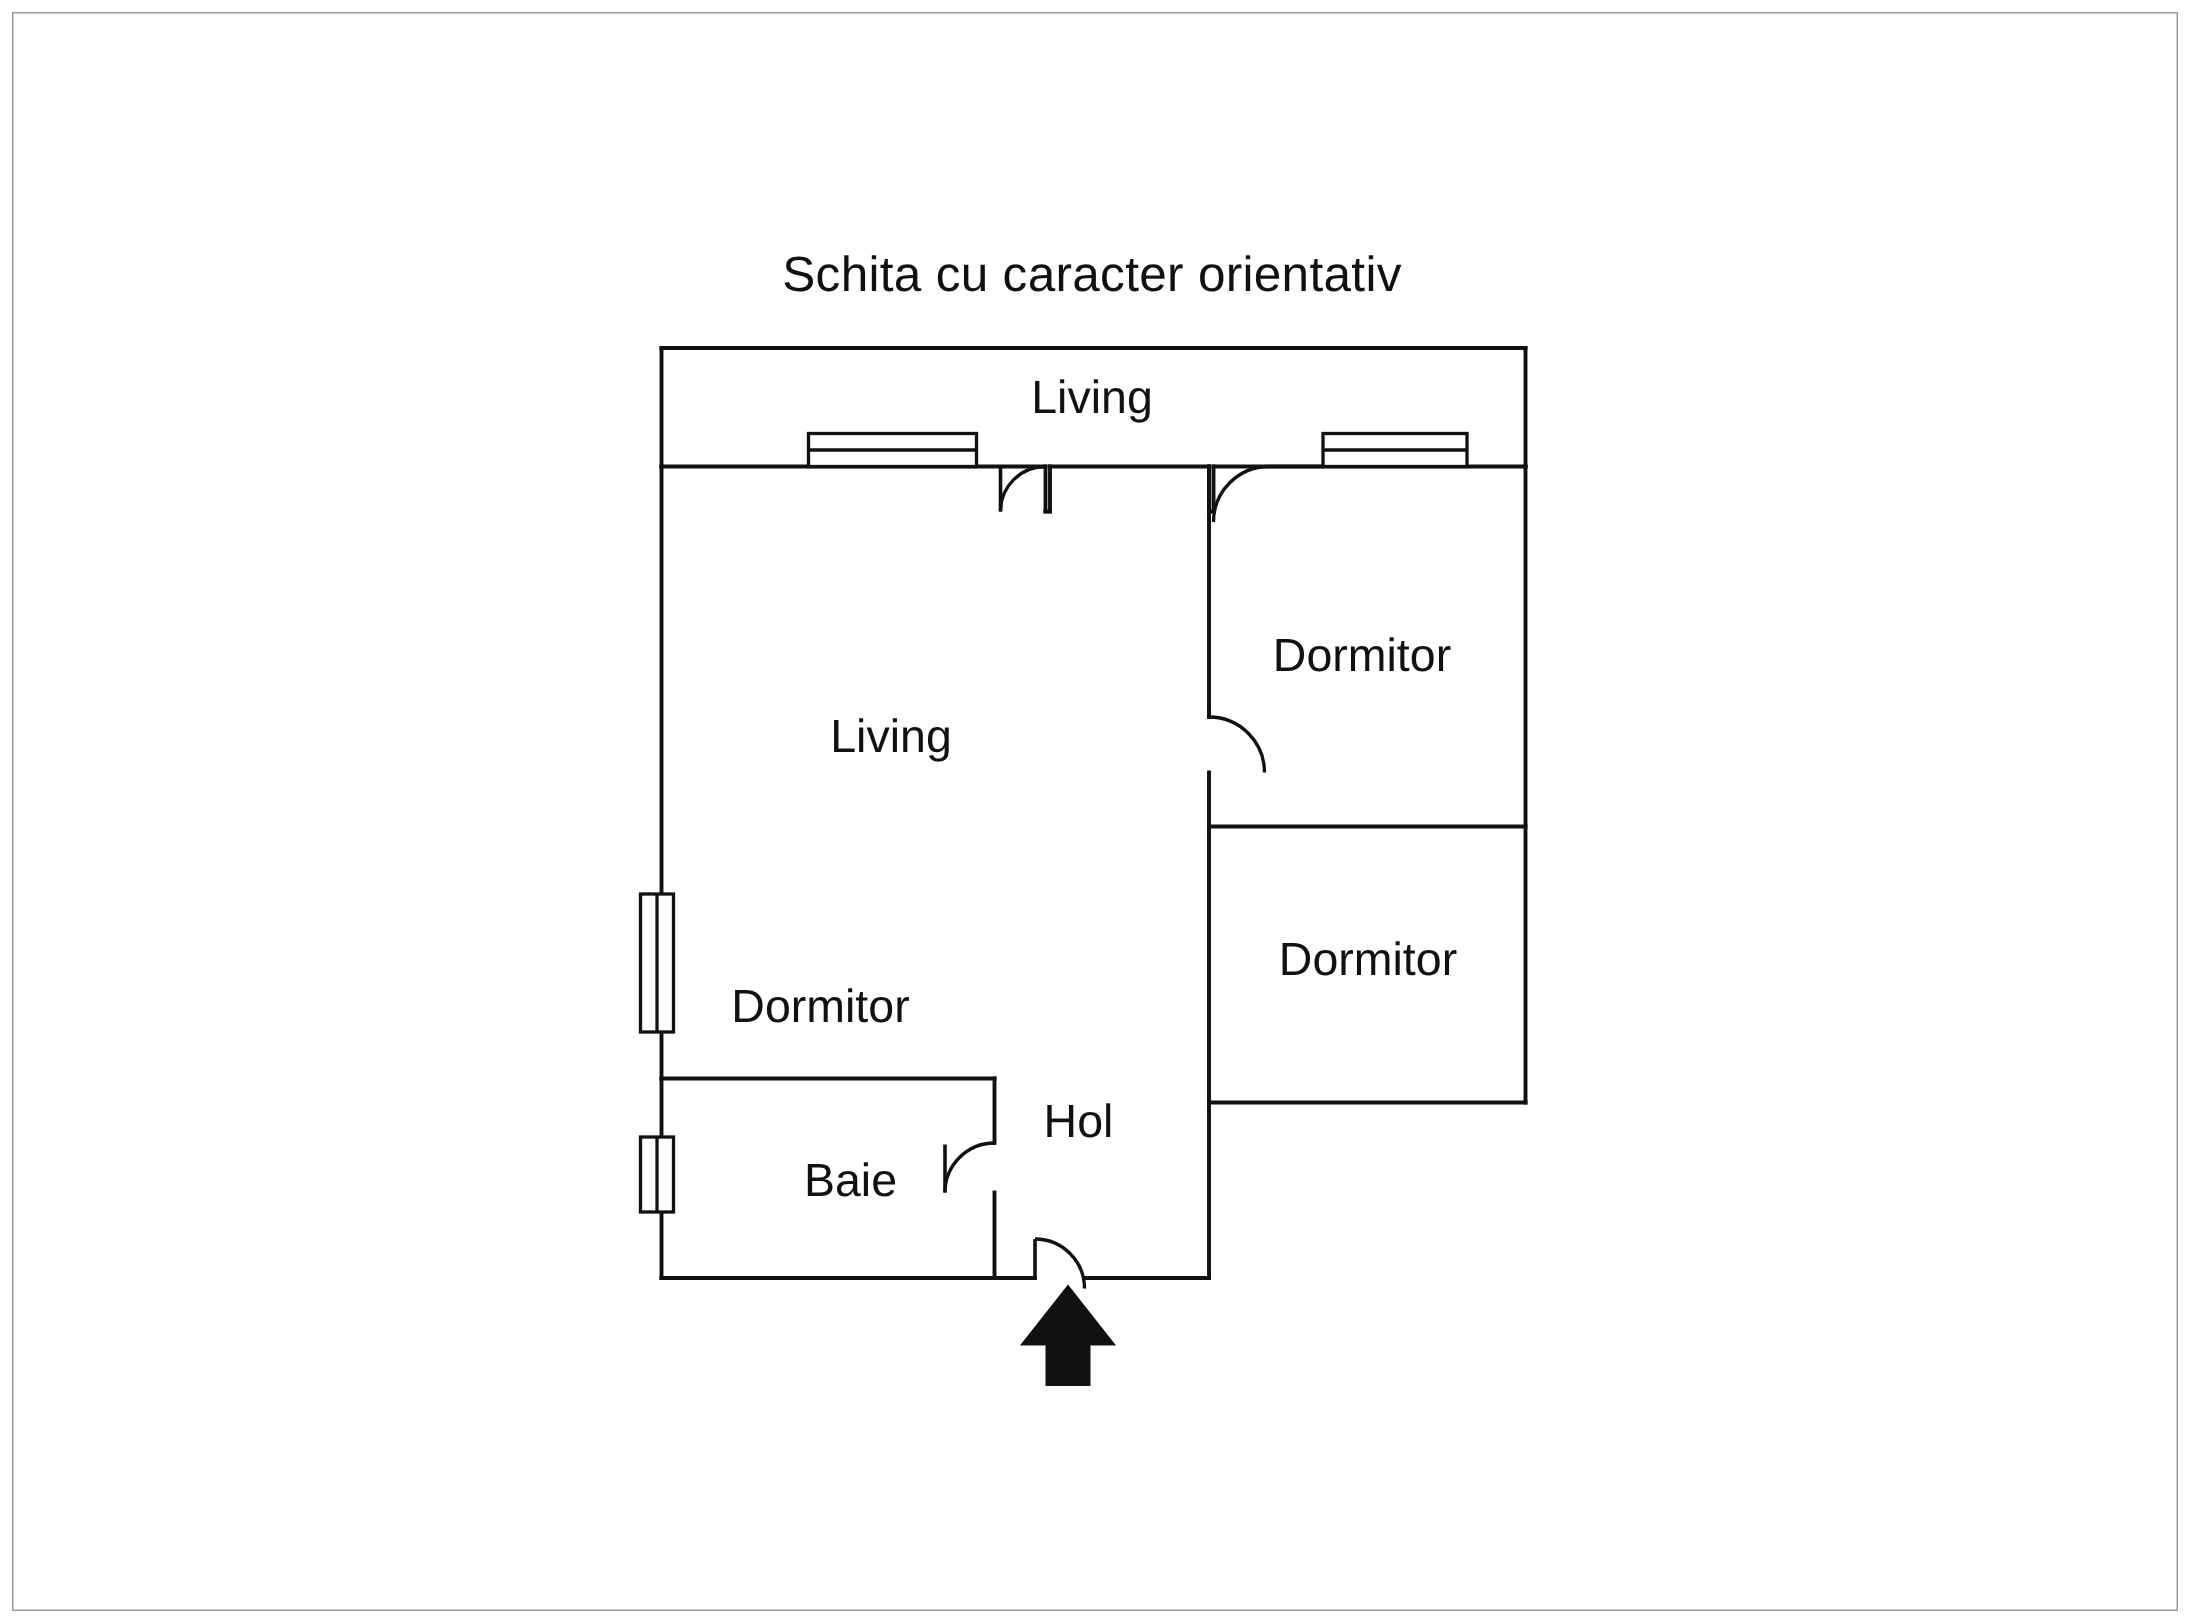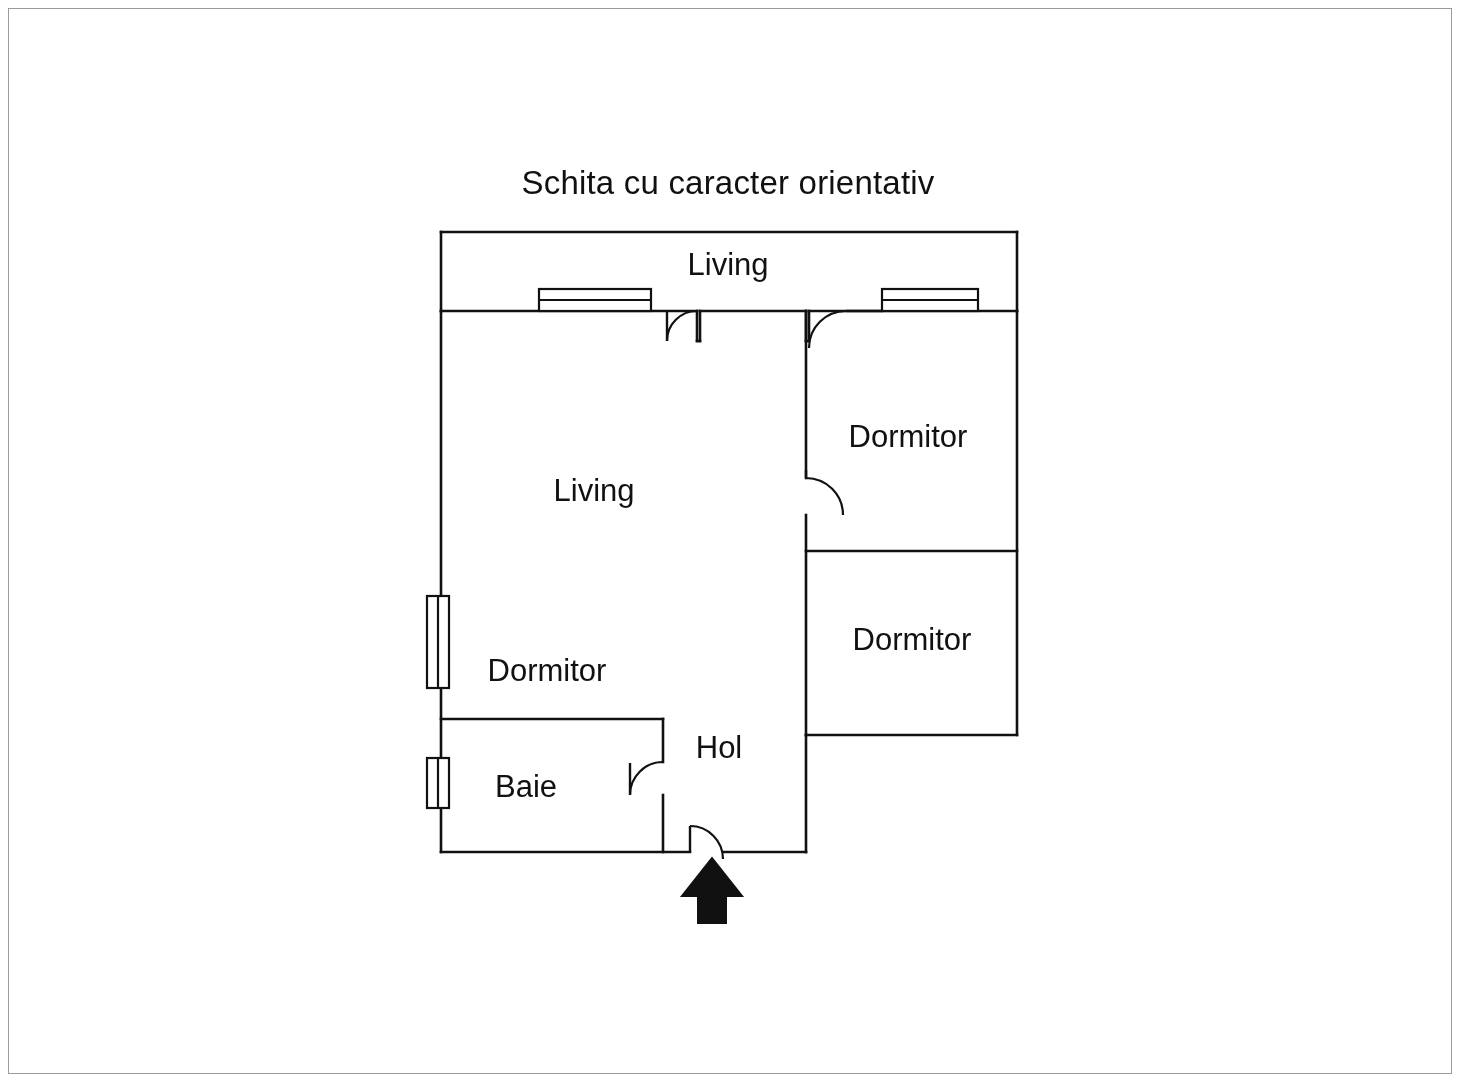--- a/index.html
+++ b/index.html
@@ -121,15 +121,15 @@
     </g>
   </svg>
 
   <div class="label" id="plan-title" style="left:728px; top:183px;">Schita cu caracter orientativ</div>
 
   <div class="label room-label" style="left:728px; top:265px;">Living</div>
   <div class="label room-label" style="left:594px; top:491px;">Living</div>
   <div class="label room-label" style="left:908px; top:437px;">Dormitor</div>
   <div class="label room-label" style="left:912px; top:640px;">Dormitor</div>
   <div class="label room-label" style="left:547px; top:671px;">Dormitor</div>
-  <div class="label room-label" style="left:526px; top:787px;">Baie</div>
+  <div class="label room-label" style="left:567px; top:787px;">Baie</div>
   <div class="label room-label" style="left:719px; top:748px;">Hol</div>
 </div>
 
 </body></html>

